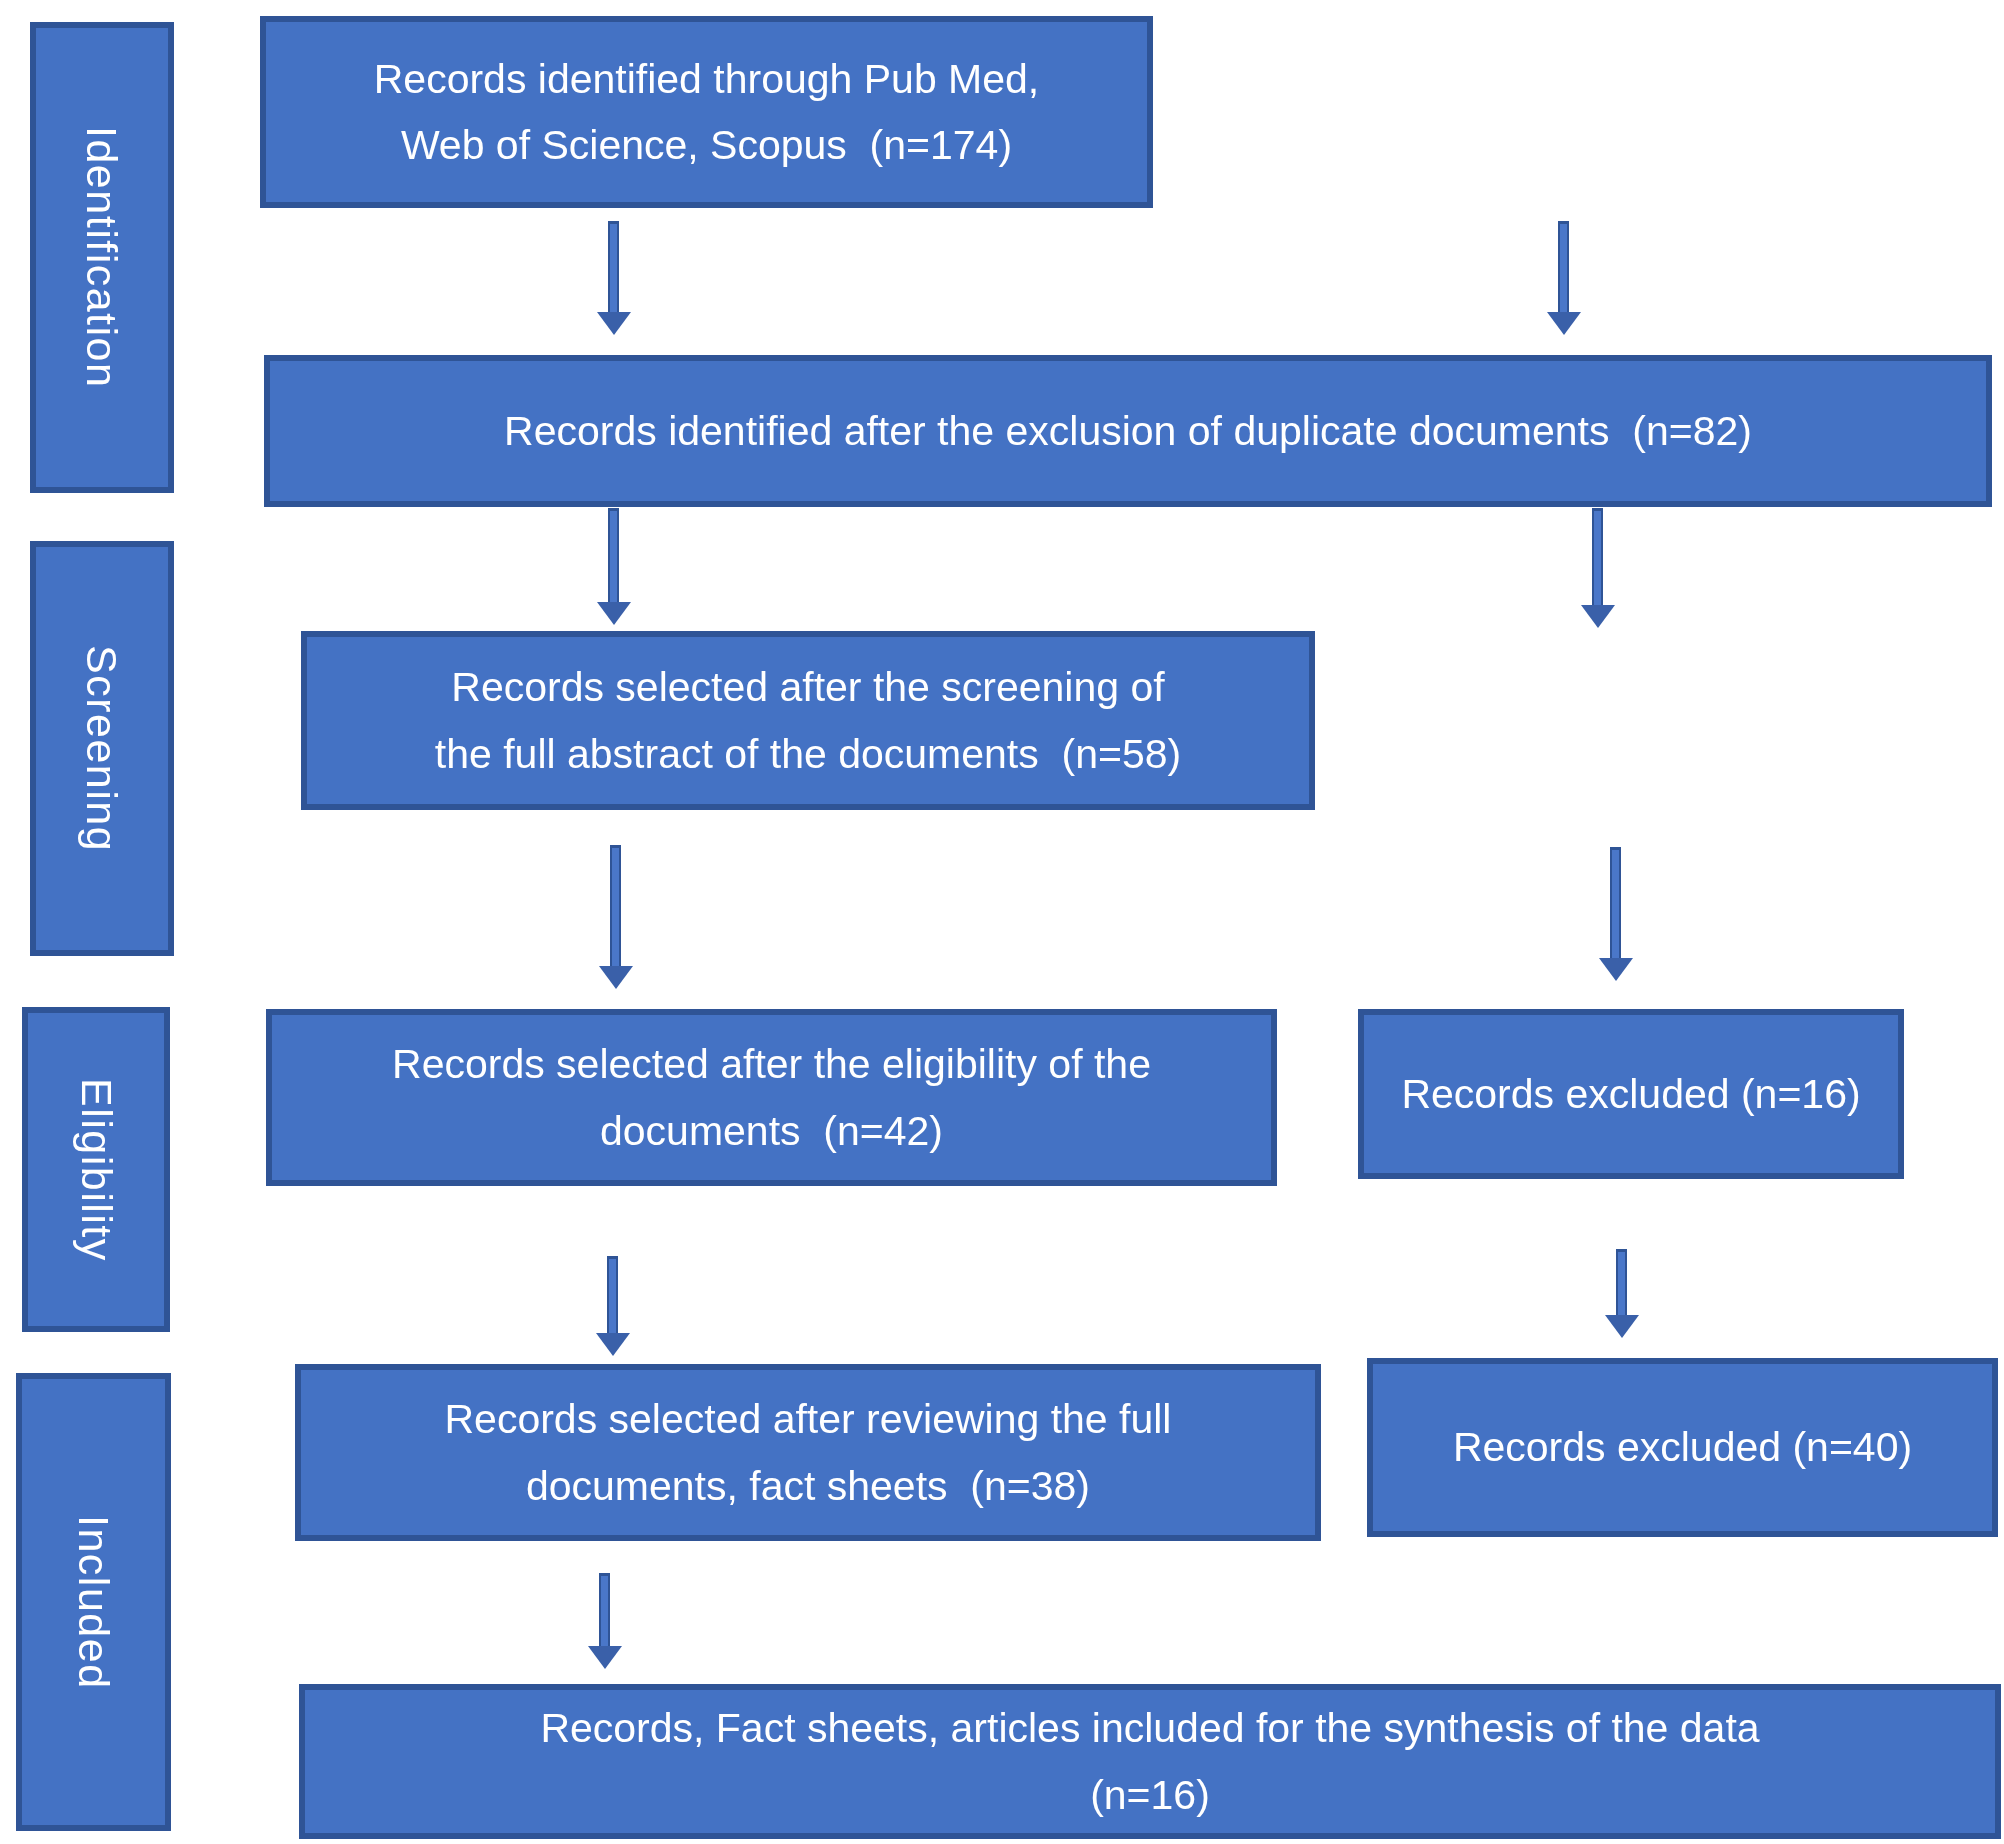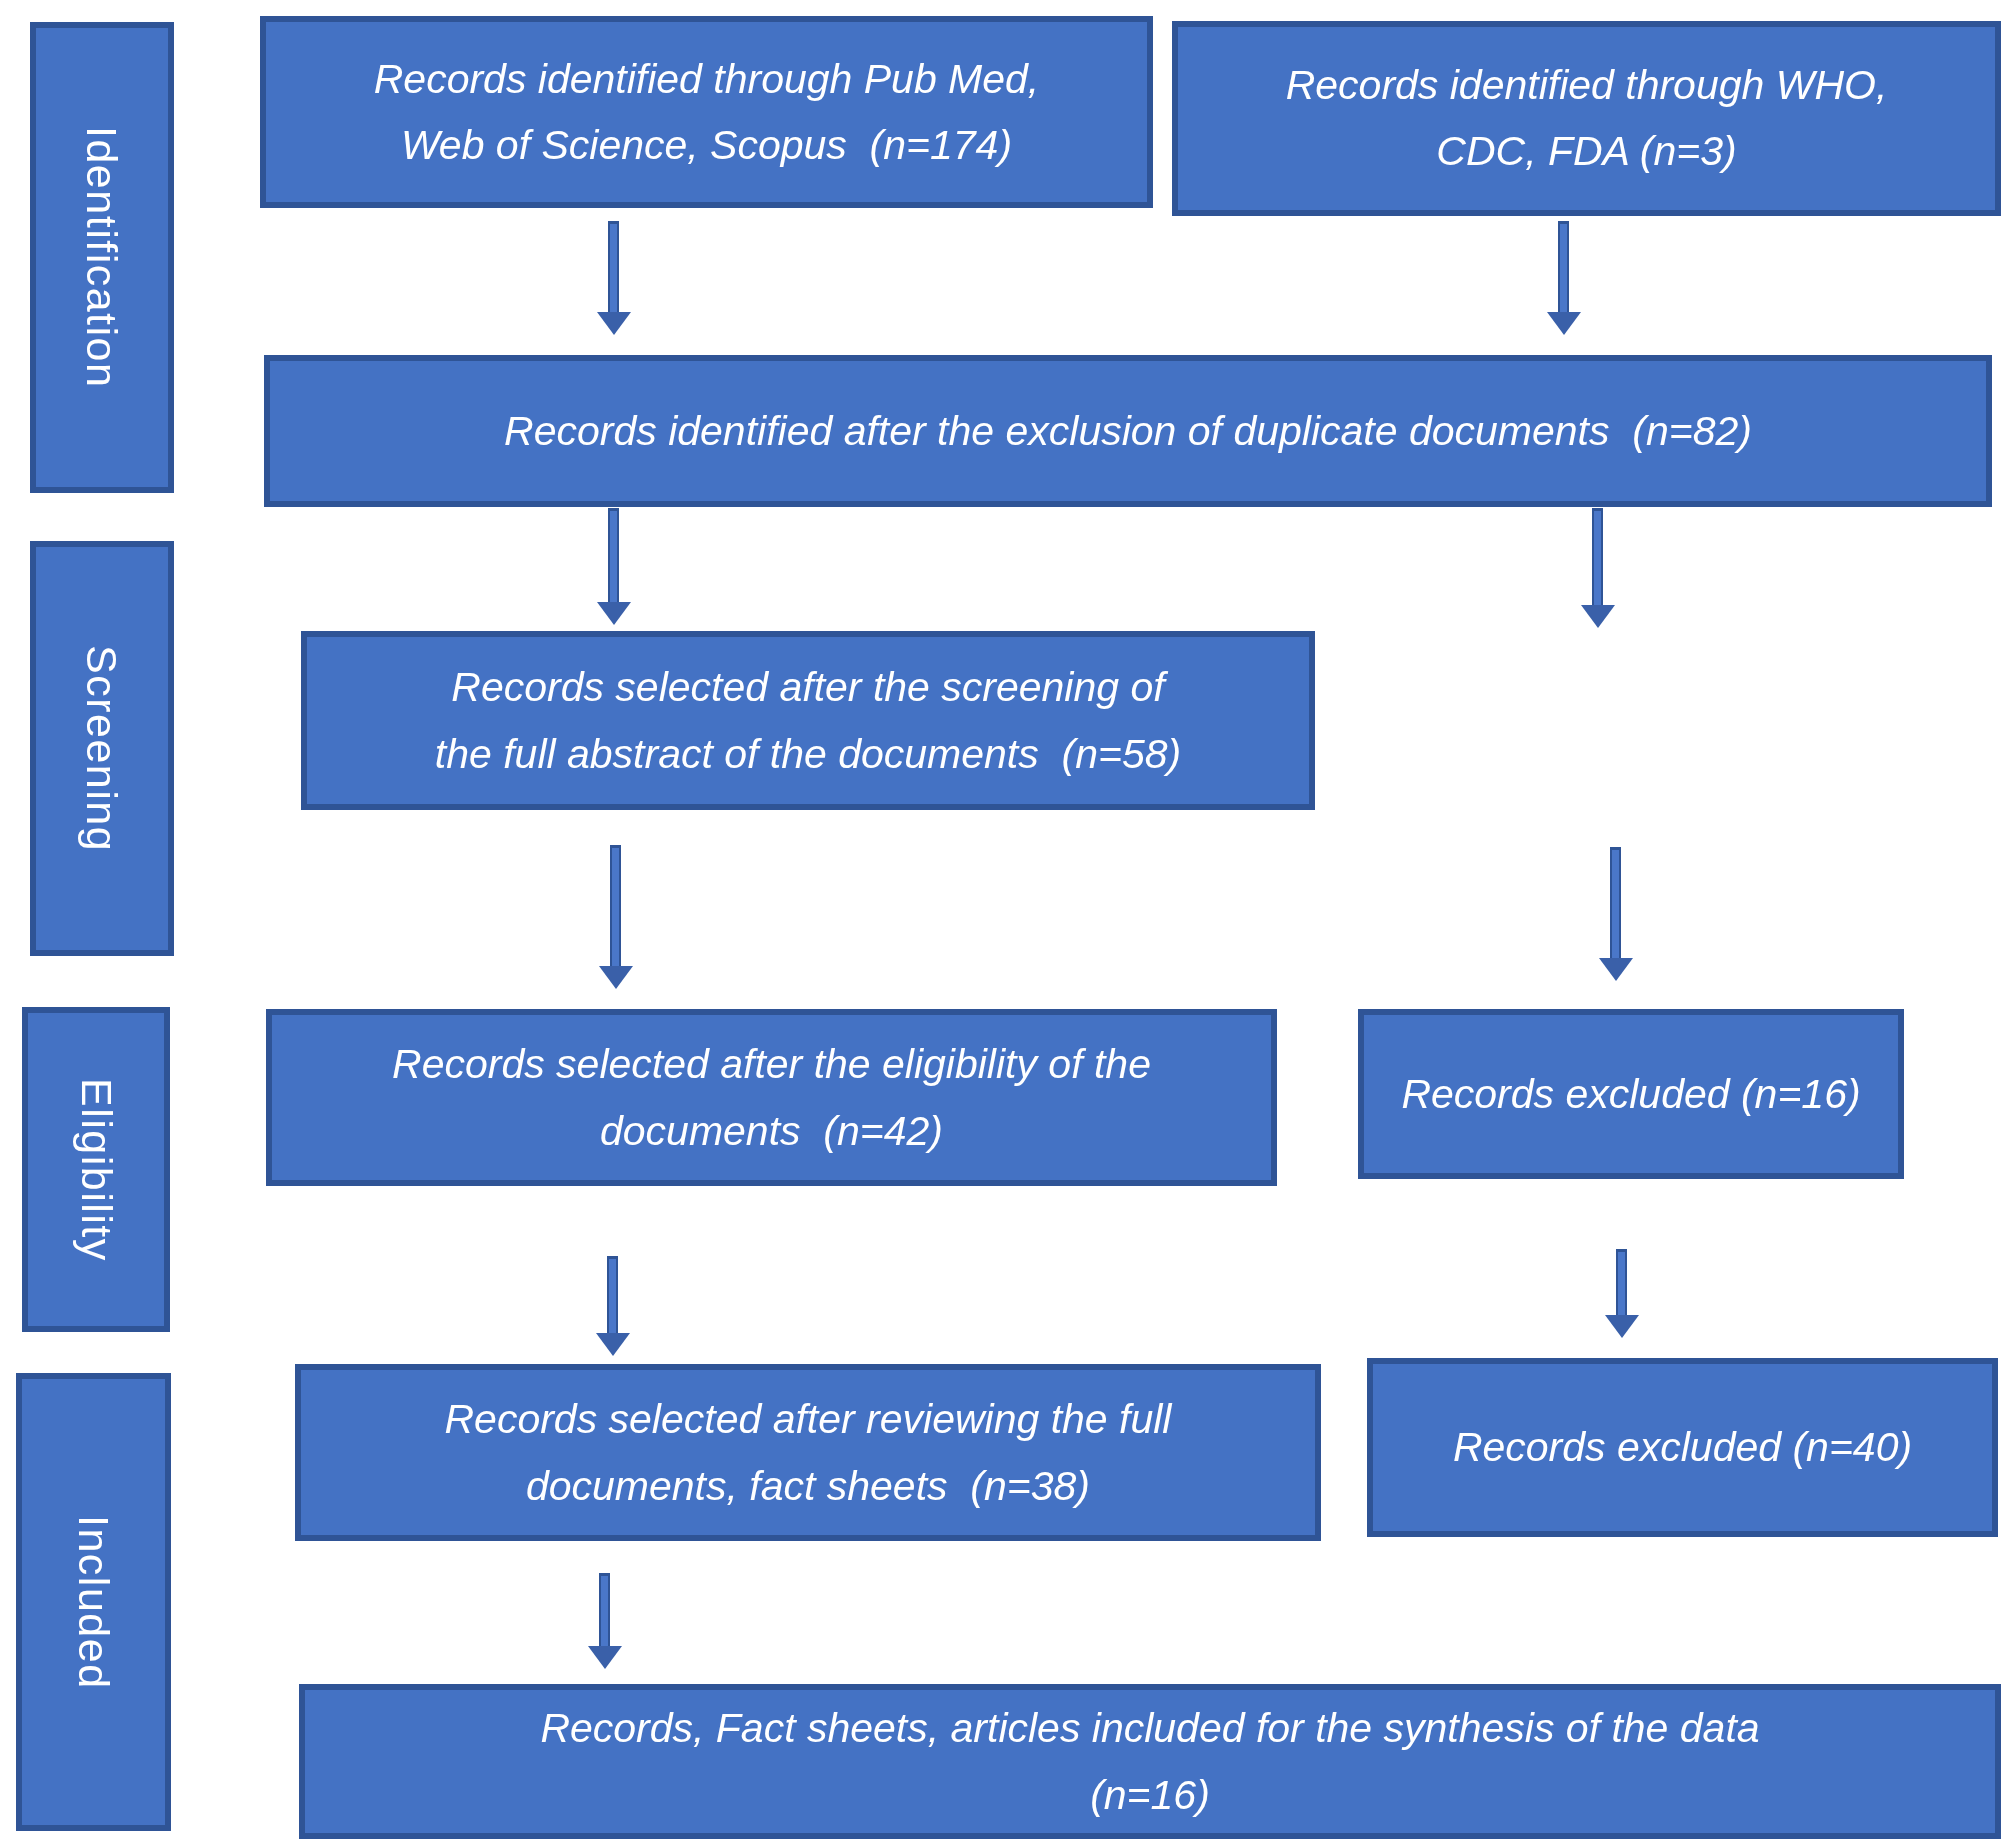--- a/index.html
+++ b/index.html
@@ -12,21 +12,20 @@
   }
   .box{
     position:absolute;
     background:#4472C4;
     border:6.6px solid #2F5496;
     box-sizing:border-box;
     display:flex;
     align-items:center;
     justify-content:center;
     text-align:center;
-    font-style:italic;
   }
   .box .txt{
     color:#ffffff;
     font-size:41px;
     line-height:1.62;
     white-space:pre-wrap;
     padding:0 16px;
   }
   .stage{
     position:absolute;
@@ -84,24 +83,20 @@
   </div>
   <div class="stage" style="left:16px;top:1373px;width:155px;height:458px">
     <span class="txt">Included</span>
   </div>
 
   <div class="box" style="left:260px;top:16px;width:893px;height:192px">
     <span class="txt">Records identified through Pub Med,
 Web of Science, Scopus  (n=174)</span>
   </div>
 
-  <div class="box" style="left:1172px;top:20.7px;width:829px;height:195px">
-    <span class="txt">Records identified through WHO,
-CDC, FDA (n=3)</span>
-  </div>
 
   <div class="box" style="left:264px;top:355px;width:1728px;height:152px">
     <span class="txt">Records identified after the exclusion of duplicate documents  (n=82)</span>
   </div>
 
   <div class="box" style="left:301px;top:631px;width:1014px;height:179px">
     <span class="txt">Records selected after the screening of
 the full abstract of the documents  (n=58)</span>
   </div>
 

